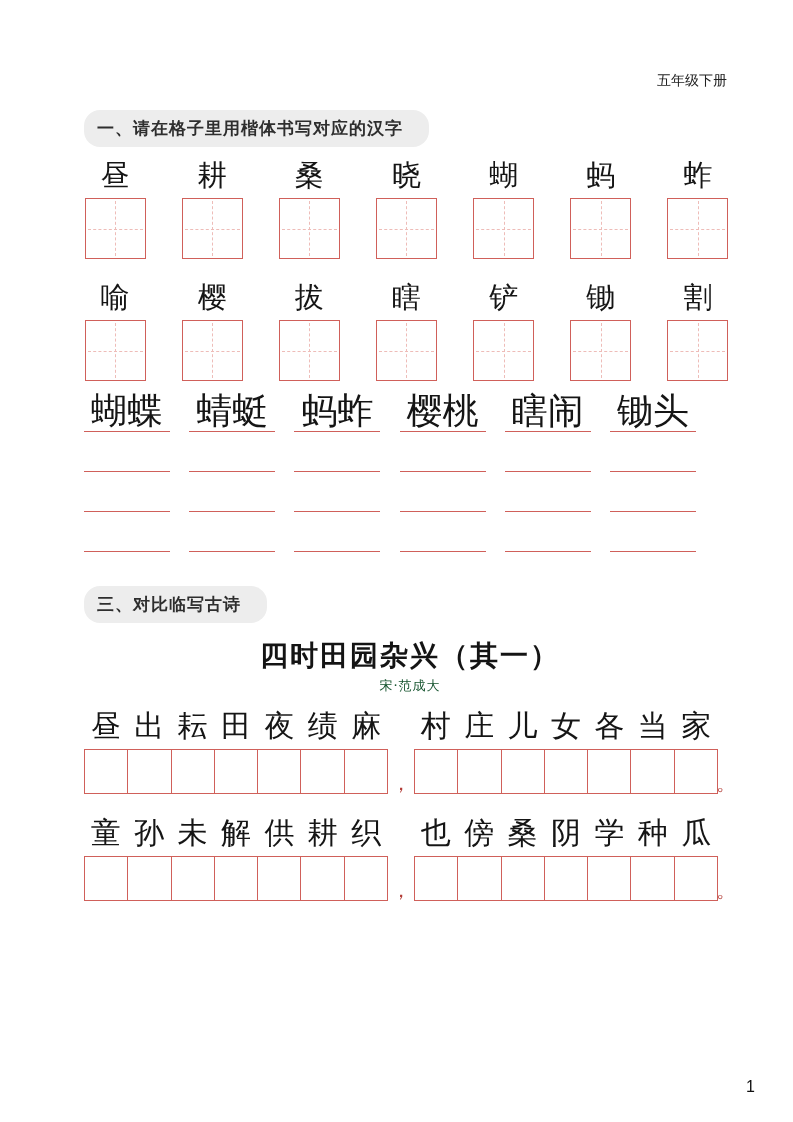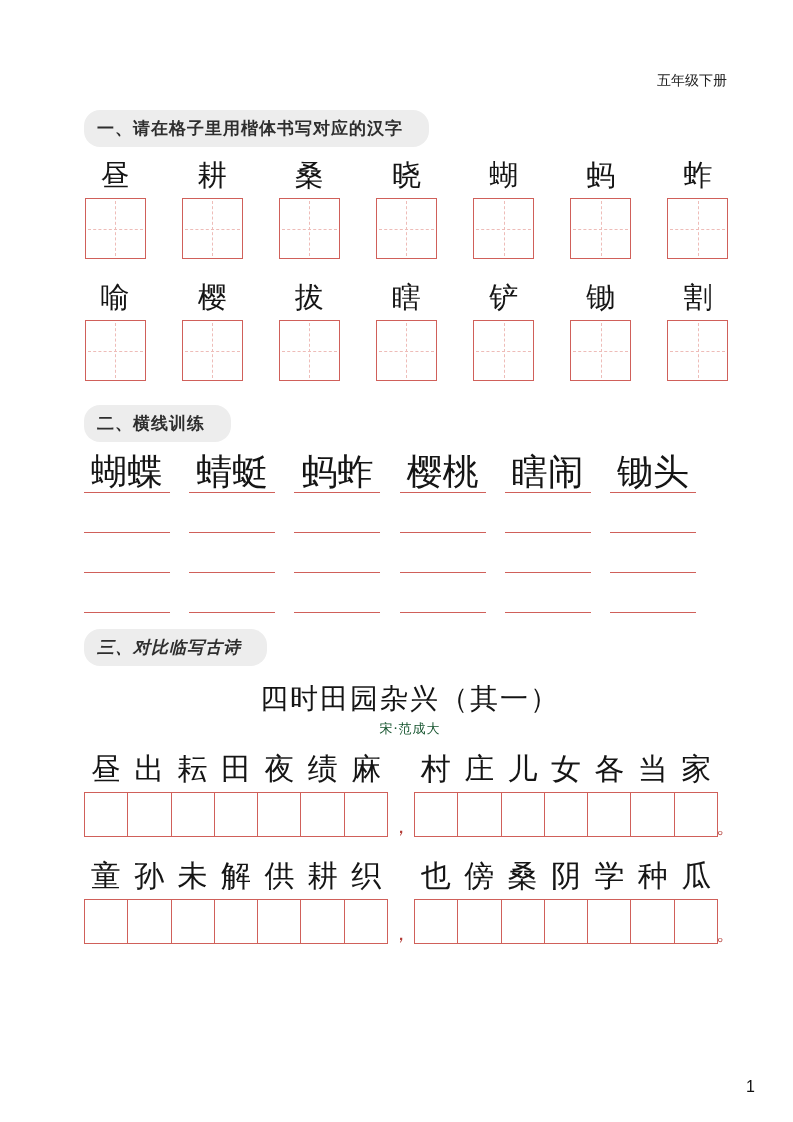--- a/index.html
+++ b/index.html
@@ -75,24 +75,24 @@
     border-bottom: 1.5px solid #d0605a;
     padding-bottom: 3px;
   }
   .empty-cell {
     width: 86px; height: 26px;
     border-bottom: 1.5px solid #d0605a;
   }
   .wr-empty { margin-top: 14px; }
 
   
-  .sec3-pill { margin-top: 16px; font-style: italic; }
+  .sec3-pill { margin-top: 34px; }
   .poem-title {
     text-align: center; font-size: 28px; color: #141414;
-    margin-top: 14px; letter-spacing: 2px;
+    margin-top: 14px; letter-spacing: 2px; font-weight: bold;
   }
   .poem-author {
     text-align: center; font-size: 13px; color: #14532d;
     margin-top: 2px; letter-spacing: 1px;
   }
   .poem-line { display: flex; width: 650px; align-items: flex-end; }
   .pl-chars1 { margin-top: 10px; }
   .pl-chars2 { margin-top: 18px; }
   .half {
     flex: 1; display: flex; justify-content: space-around; align-items: flex-end;
@@ -182,23 +182,20 @@
       <div class="practice-char kai">锄</div>
       <div class="tzg"></div>
     </div>
     <div class="grid-col">
       <div class="practice-char kai">割</div>
       <div class="tzg"></div>
     </div>
   </div>
 
   
-  <div>
-    <div class="pill sec2-pill">二、横线训练</div>
-  </div>
 
   <div class="word-row wr-text">
     <div class="word-cell kai">蝴蝶</div>
     <div class="word-cell kai">蜻蜓</div>
     <div class="word-cell kai">蚂蚱</div>
     <div class="word-cell kai">樱桃</div>
     <div class="word-cell kai">瞎闹</div>
     <div class="word-cell kai">锄头</div>
   </div>
   <div class="word-row wr-empty">

